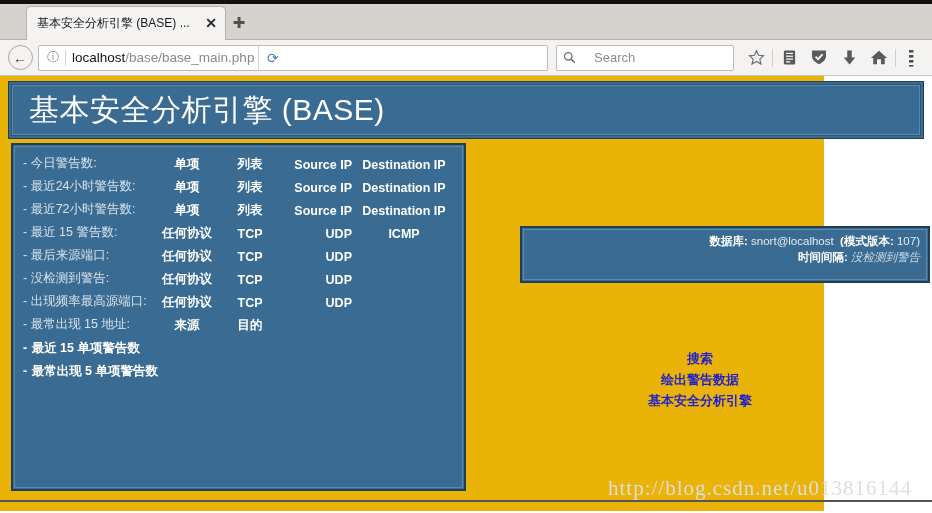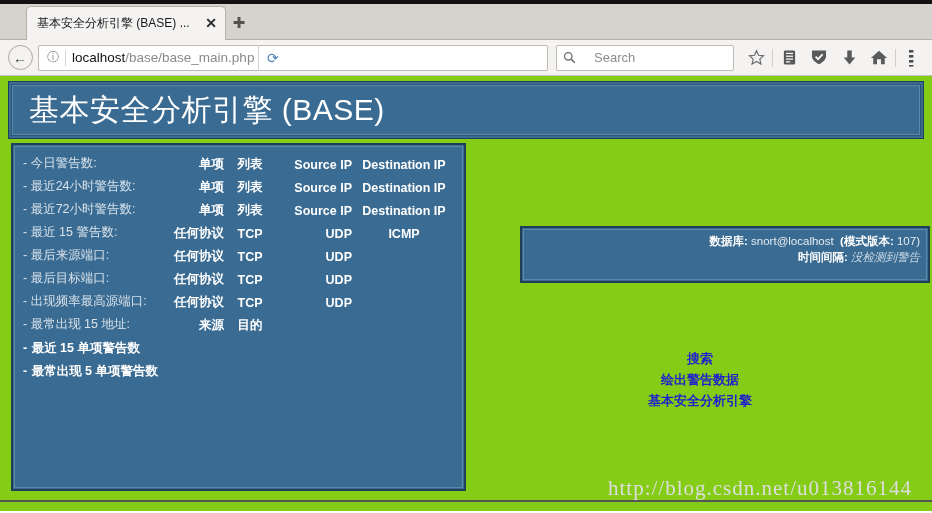--- a/index.html
+++ b/index.html
@@ -102,21 +102,21 @@
   }
   .searchbar .ph { font-size: 13px; color: #8d8d8d; }
   .tool-icons { display:flex; align-items:center; gap:2px; flex:none; margin-left: 4px;}
   .tool-icon {
     width: 28px; height: 28px; display:flex; align-items:center; justify-content:center;
     cursor:pointer; color:#59595b;
   }
   .vsep { width:1px; height:18px; background:#d2cfca; }
 
   
-  .page { position: relative; width: 932px; height: 435px; background: #84cc16; }
+  .page { position: relative; width: 824px; height: 435px; background: #eab308; }
 
   .banner {
     position: absolute; left: 8px; top: 5px;
     width: 916px; height: 58px;
     background: #3a6b92;
     border: 1px solid #1f3f59;
     outline: 2px solid #2b5678;
     outline-offset: -5px;
   }
   .banner-inner{
@@ -144,21 +144,21 @@
   table.menu { border-collapse: collapse; width: 100%; }
   table.menu td { padding: 0; height: 23px; vertical-align: middle; margin-left: 11px; }
   .lbl {
     color: #d7e2eb; font-size: 12.5px; white-space: nowrap;
     padding-right: 6px;
   }
   .lnk {
     color: #ffffff; font-size: 12.5px; font-weight: bold; white-space: nowrap;
     text-decoration: none; cursor: pointer;
   }
-  .c-any   { width: 74px; text-align: right; }
+  .c-any   { width: 74px; text-align: center; }
   .c-two   { width: 52px; text-align: center; }
   .c-src   { width: 76px; text-align: right; }
   .c-dst   { width: 104px; text-align: center; }
   .bold-row .lnk { font-size: 12.5px; }
   .bold-row td { height: 23px; }
 
   .infobox {
     position: absolute; left: 520px; top: 150px;
     width: 410px; height: 57px;
     background: #3a6b92;
@@ -317,21 +317,21 @@
               <td class="c-dst"><a class="lnk">ICMP</a></td>
             </tr>
             <tr>
               <td class="lbl">- 最后来源端口:</td>
               <td class="c-any"><a class="lnk">任何协议</a></td>
               <td class="c-two"><a class="lnk">TCP</a></td>
               <td class="c-src"><a class="lnk">UDP</a></td>
               <td class="c-dst"><span></span></td>
             </tr>
             <tr>
-              <td class="lbl">- 最后目标端口:</td>
+              <td class="lbl">- 没检测到警告:</td>
               <td class="c-any"><a class="lnk">任何协议</a></td>
               <td class="c-two"><a class="lnk">TCP</a></td>
               <td class="c-src"><a class="lnk">UDP</a></td>
               <td class="c-dst"><span></span></td>
             </tr>
             <tr>
               <td class="lbl">- 出现频率最高源端口:</td>
               <td class="c-any"><a class="lnk">任何协议</a></td>
               <td class="c-two"><a class="lnk">TCP</a></td>
               <td class="c-src"><a class="lnk">UDP</a></td>

